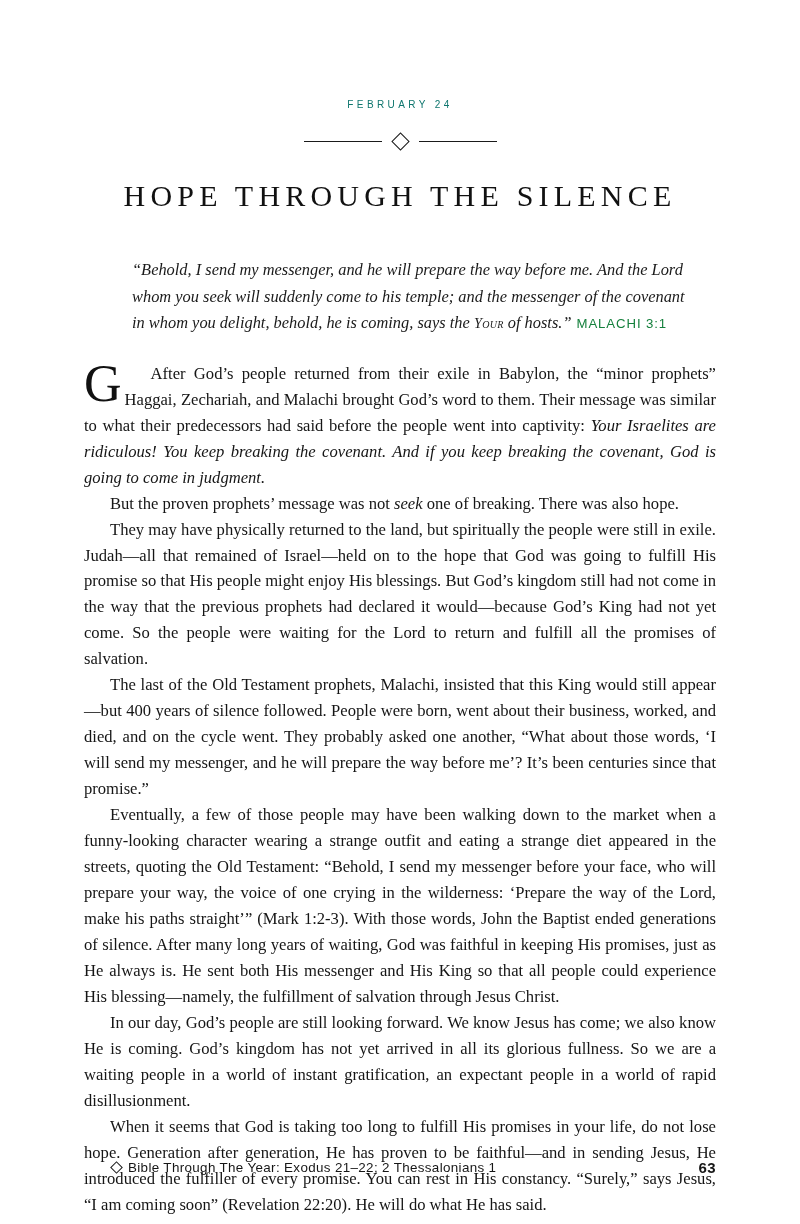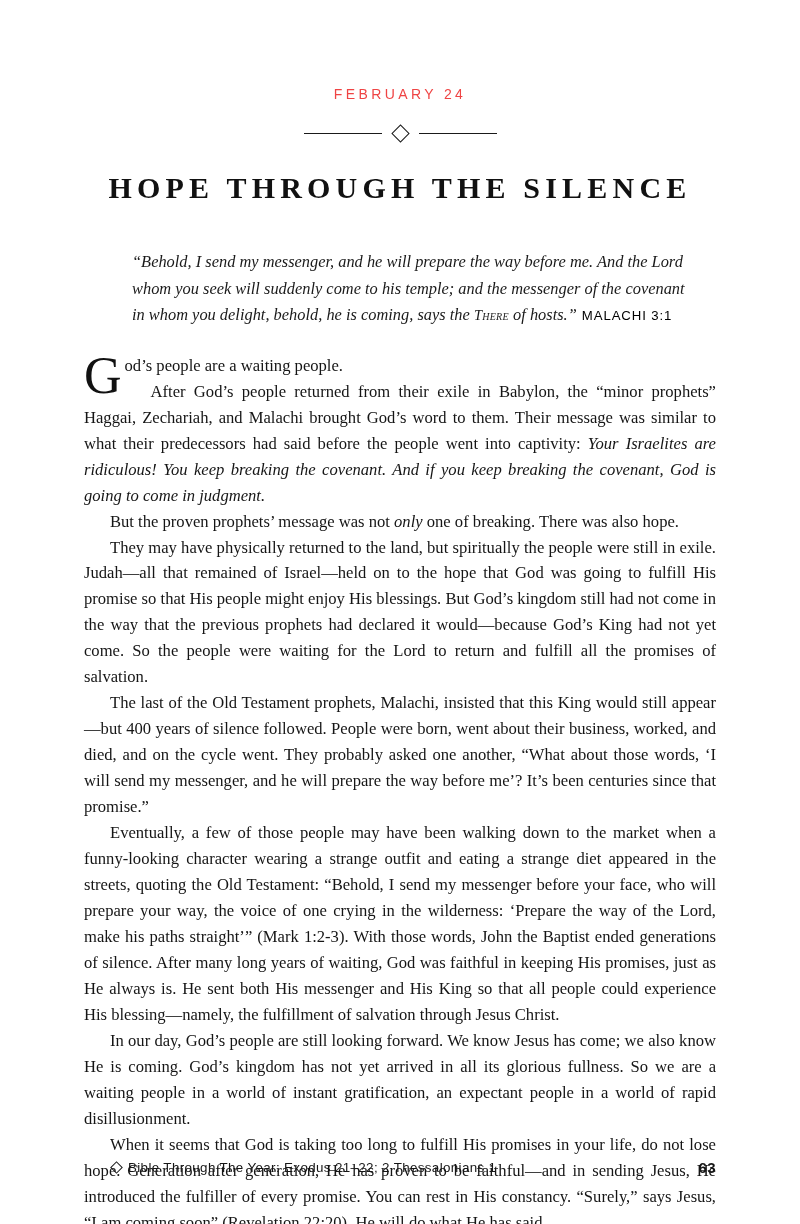--- a/index.html
+++ b/index.html
@@ -18,25 +18,25 @@
   .page {
     width: 800px;
     height: 1224px;
     box-sizing: border-box;
     padding: 78px 84px 0 84px;
     position: relative;
   }
   .date-line {
     text-align: center;
     font-family: "Liberation Sans", sans-serif;
-    font-size: 14px;
+    font-size: 10px;
     letter-spacing: 3.4px;
-    color: #ef4444;
+    color: #0f766e;
     font-weight: 400;
-    margin-top: 8px;
+    margin-top: 21px;
   }
   .divider {
     display: flex;
     align-items: center;
     justify-content: center;
     margin-top: 24px;
     height: 14px;
   }
   .divider .rule {
     width: 78px;
@@ -50,21 +50,21 @@
     transform: rotate(45deg);
     margin: 0 12px;
   }
   .title {
     text-align: center;
     font-family: "Liberation Serif", serif;
     font-size: 30px;
     letter-spacing: 5.2px;
     margin-top: 31px;
     color: #111111;
-    font-weight: 700;
+    font-weight: 400;
   }
   .verse {
     margin-top: 44px;
     padding: 0 28px 0 48px;
     font-style: italic;
     font-size: 16.4px;
     line-height: 1.62;
     color: #1a1a1a;
     text-align: left;
   }
@@ -73,21 +73,21 @@
     font-style: italic;
     font-size: 14.4px;
     letter-spacing: 0.3px;
   }
   .verse .ref {
     font-style: normal;
     font-family: "Liberation Sans", sans-serif;
     font-size: 13.2px;
     letter-spacing: 0.9px;
     margin-left: 5px;
-    color: #000000;
+    color: #15803d;
   }
   .body {
     margin-top: 24px;
     font-size: 16.6px;
     line-height: 1.565;
     text-align: justify;
     color: #151515;
   }
   .body p {
     margin: 0;
@@ -148,27 +148,27 @@
 
   <div class="divider">
     <span class="rule"></span>
     <span class="diamond"></span>
     <span class="rule"></span>
   </div>
 
   <h1 class="title">HOPE THROUGH THE SILENCE</h1>
 
   <div class="verse">
-    <span>“Behold, I send my messenger, and he will prepare the way before me. And the Lord whom you seek will suddenly come to his temple; and the messenger of the covenant in whom you delight, behold, he is coming, says the </span><span class="smallcap">There</span><span> of hosts.”</span><span class="ref">MALACHI 3:1</span>
+    <span>“Behold, I send my messenger, and he will prepare the way before me. And the Lord whom you seek will suddenly come to his temple; and the messenger of the covenant in whom you delight, behold, he is coming, says the </span><span class="smallcap">Your</span><span> of hosts.”</span><span class="ref">MALACHI 3:1</span>
   </div>
 
   <div class="body">
-    <p class="first"><span class="dropcap">G</span><span>od’s people are a waiting people.</span></p>
+    <p class="first"><span class="dropcap">G</span></p>
     <p><span>After God’s people returned from their exile in Babylon, the “minor prophets” Haggai, Zechariah, and Malachi brought God’s word to them. Their message was similar to what their predecessors had said before the people went into captivity: </span><em>Your Israelites are ridiculous! You keep breaking the covenant. And if you keep breaking the covenant, God is going to come in judgment.</em></p>
-    <p><span>But the proven prophets’ message was not </span><em>only</em><span> one of breaking. There was also hope.</span></p>
+    <p><span>But the proven prophets’ message was not </span><em>seek</em><span> one of breaking. There was also hope.</span></p>
     <p>They may have physically returned to the land, but spiritually the people were still in exile. Judah—all that remained of Israel—held on to the hope that God was going to fulfill His promise so that His people might enjoy His blessings. But God’s kingdom still had not come in the way that the previous prophets had declared it would—because God’s King had not yet come. So the people were waiting for the Lord to return and fulfill all the promises of salvation.</p>
     <p>The last of the Old Testament prophets, Malachi, insisted that this King would still appear—but 400 years of silence followed. People were born, went about their business, worked, and died, and on the cycle went. They probably asked one another, “What about those words, ‘I will send my messenger, and he will prepare the way before me’? It’s been centuries since that promise.”</p>
     <p>Eventually, a few of those people may have been walking down to the market when a funny-looking character wearing a strange outfit and eating a strange diet appeared in the streets, quoting the Old Testament: “Behold, I send my messenger before your face, who will prepare your way, the voice of one crying in the wilderness: ‘Prepare the way of the Lord, make his paths straight’” (Mark 1:2-3). With those words, John the Baptist ended generations of silence. After many long years of waiting, God was faithful in keeping His promises, just as He always is. He sent both His messenger and His King so that all people could experience His blessing—namely, the fulfillment of salvation through Jesus Christ.</p>
     <p>In our day, God’s people are still looking forward. We know Jesus has come; we also know He is coming. God’s kingdom has not yet arrived in all its glorious fullness. So we are a waiting people in a world of instant gratification, an expectant people in a world of rapid disillusionment.</p>
     <p>When it seems that God is taking too long to fulfill His promises in your life, do not lose hope. Generation after generation, He has proven to be faithful—and in sending Jesus, He introduced the fulfiller of every promise. You can rest in His constancy. “Surely,” says Jesus, “I am coming soon” (Revelation 22:20). He will do what He has said.</p>
   </div>
 
   <div class="footer">
     <div class="left">
       <span class="diamond-sm"></span>

